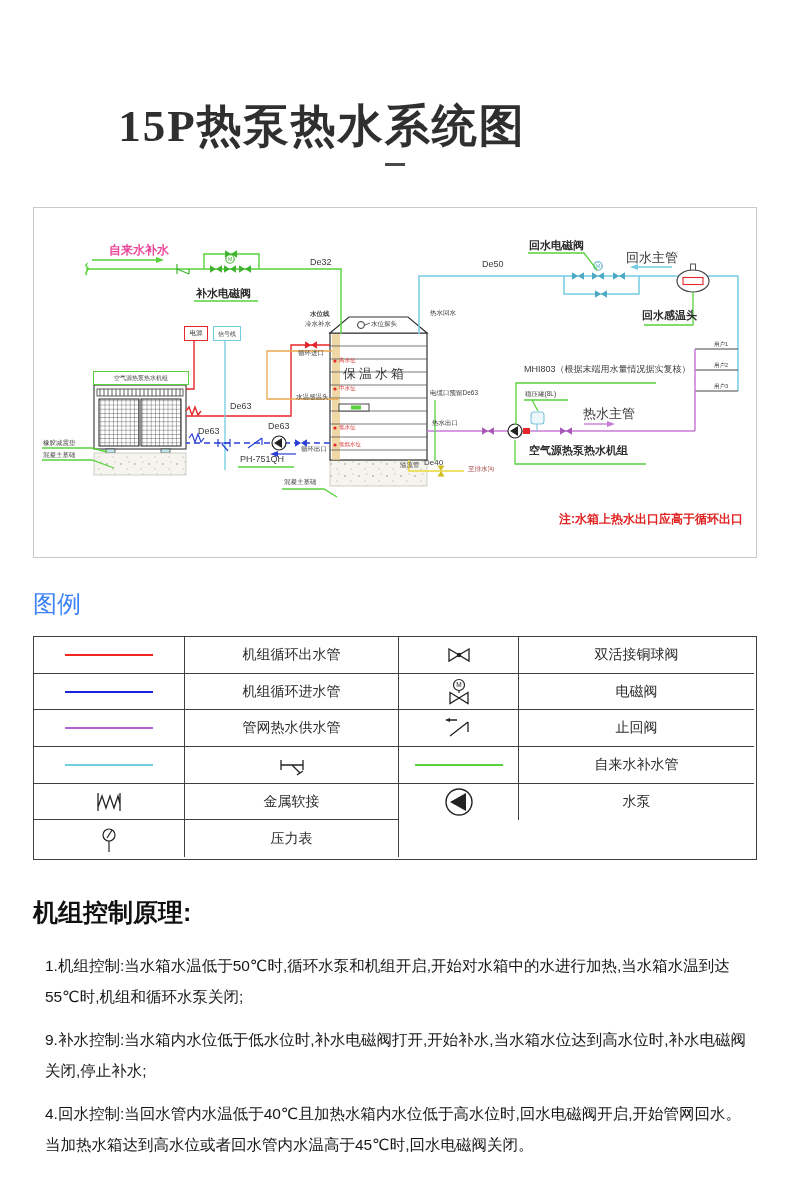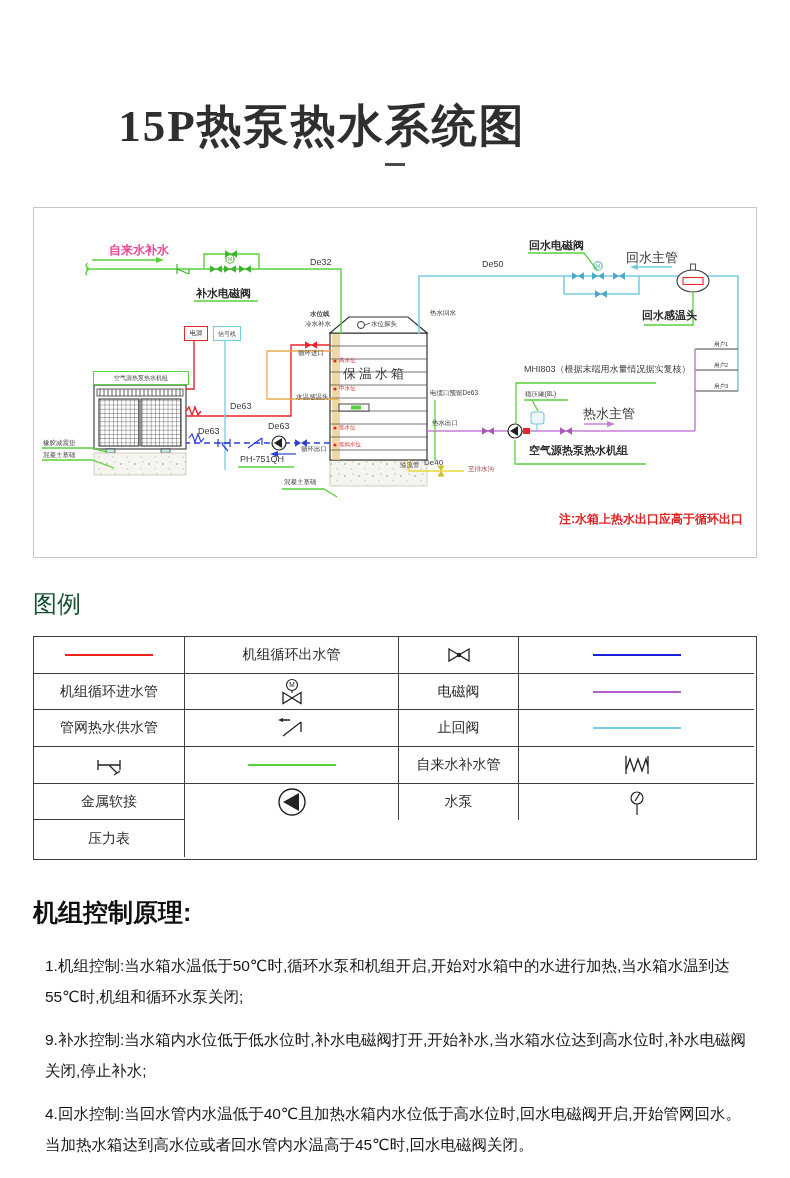--- a/index.html
+++ b/index.html
@@ -17,21 +17,21 @@
   .s11{font-size:11px;font-weight:600;color:#2c2c2c;} .s12{font-size:12px;font-weight:600;color:#ec4899;margin-left:13px;}
   .s13{font-size:13px;font-weight:500;color:#333;}
   .redtxt{color:#d82a2a;} .maroon{color:#a04545;} .bold{font-weight:700;}
   .boxlbl{position:absolute;display:flex;align-items:center;justify-content:center;background:#fff;line-height:1;}
   .power-box{border:1.2px solid #e8262a;}
   .signal-box{border:1.2px solid #6fd0e0;}
   .unit-box{border:1.2px solid #57d23a;}
   .note-lbl{font-size:12px;font-weight:700;color:#e02020;}
   .tank-lbl{letter-spacing:3px;}
   
-  .legend-title{position:absolute;left:33px;top:588px;font-size:24px;font-weight:500;color:#14532d;}
+  .legend-title{position:absolute;left:33px;top:588px;font-size:24px;font-weight:500;color:#3b82f6;}
   .legend{position:absolute;left:33px;top:636px;width:722px;height:222px;border:1px solid #3f3f3f;
       display:grid;grid-template-columns:151px 214px 120px 235px;grid-auto-rows:36.7px;}
   .cell{border-right:1px solid #3f3f3f;border-bottom:1px solid #3f3f3f;
       display:flex;align-items:center;justify-content:center;font-size:14px;color:#2b2b2b;}
   .cell:nth-child(4n){border-right:none;}
   .cell:nth-last-child(-n+4){border-bottom:none;}
   .lsample{width:88px;height:2px;}
   .lc-red{background:#f0261f;} .lc-blue{background:#1822dd;} .lc-purple{background:#b65fd0;}
   .lc-cyan{background:#6fd0e0;} .lc-green{background:#57d23a;}
   
@@ -241,20 +241,23 @@
     </div>
   <div class="cell">
       <span>机组循环出水管</span>
     </div>
   <div class="cell">
     <svg width="34" height="26" viewBox="-17 -13 34 26">
       <path d="M-10,-6 L0,0 L-10,6 Z M10,-6 L0,0 L10,6 Z" fill="none" stroke="#222" stroke-width="1.3"></path>
         <circle r="2.2" fill="#222"></circle>
     </svg>
   </div>
+  <div class="cell">
+      <span>双活接铜球阀</span>
+    </div>
 
   <div class="cell">
       <div class="lsample lc-blue"></div>
     </div>
   <div class="cell">
       <span>机组循环进水管</span>
     </div>
   <div class="cell">
     <svg width="34" height="32" viewBox="-17 -22 34 32">
       <path d="M-9,-5.5 L0,0 L-9,5.5 Z M9,-5.5 L0,0 L9,5.5 Z" fill="none" stroke="#222" stroke-width="1.3"></path>

